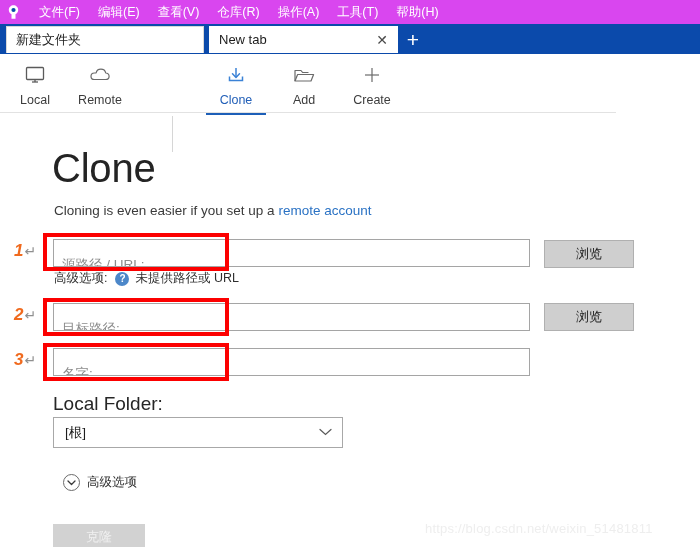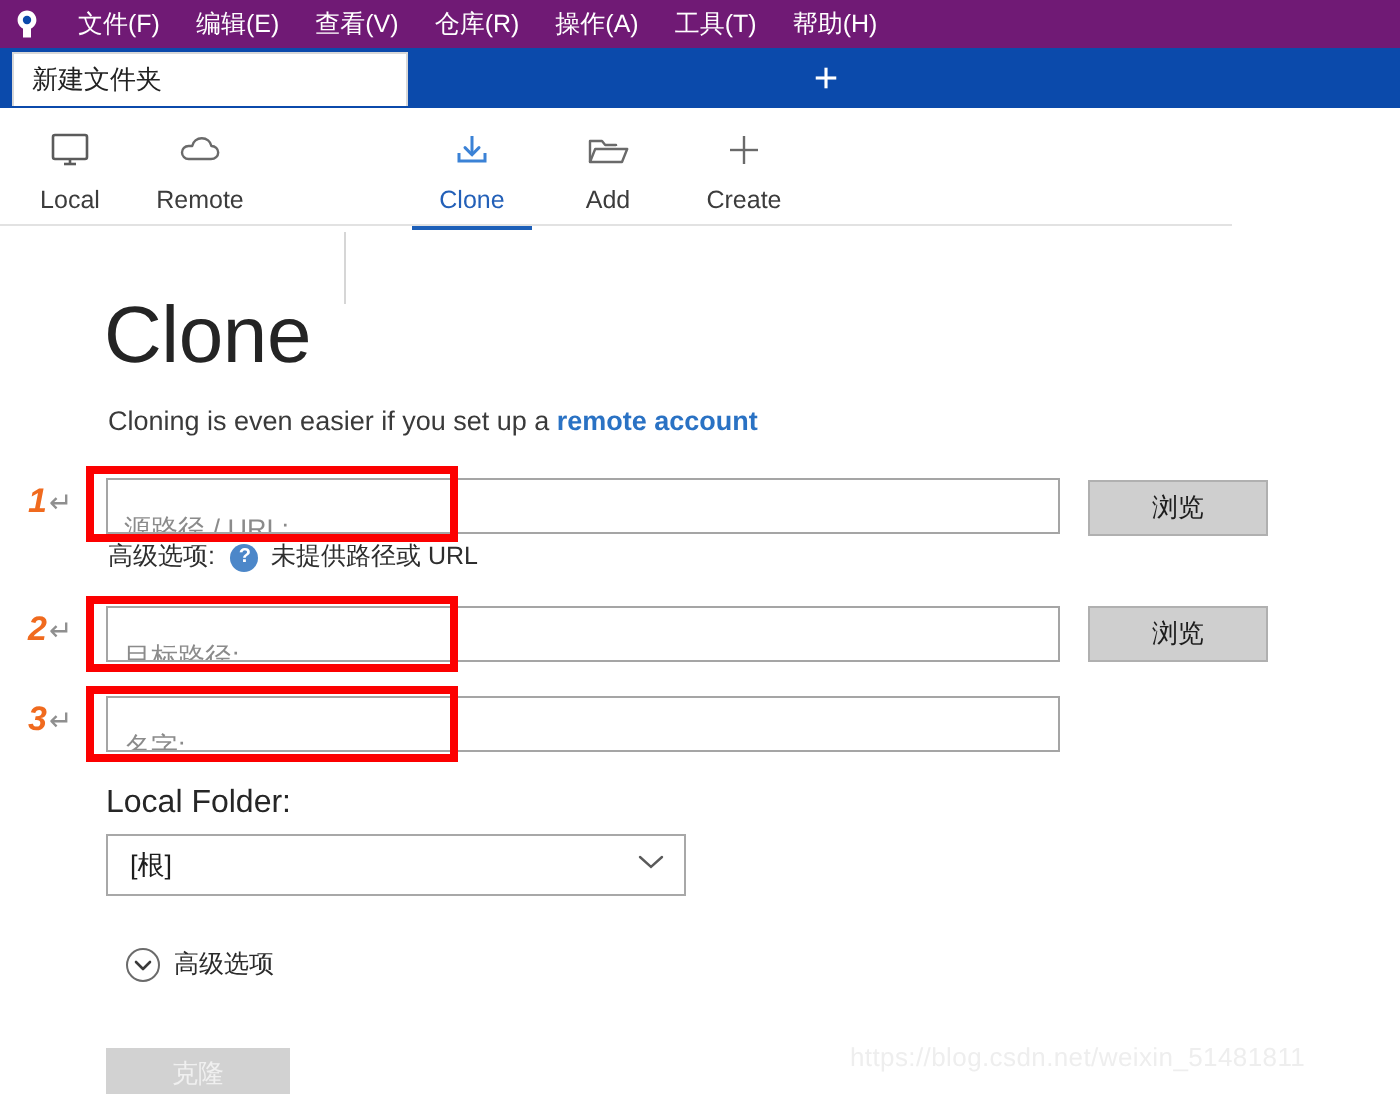--- a/index.html
+++ b/index.html
@@ -19,21 +19,21 @@
     width: 700px;
     height: 547px;
     background: #ffffff;
   }
 
   
   .titlebar {
     position: absolute;
     left: 0; top: 0;
     width: 700px; height: 24px;
-    background: #701a75;
+    background: #d946ef;
     display: flex;
     align-items: center;
   }
   .app-logo {
     width: 26px; height: 24px;
     display: flex;
     align-items: center;
     justify-content: center;
     flex: 0 0 auto;
   }
@@ -172,21 +172,20 @@
   .page-sub {
     position: absolute;
     left: 54px; top: 203px;
     font-size: 13.5px;
     color: #3a3a3a;
     white-space: nowrap;
   }
   .page-sub a {
     color: #2a72c4;
     text-decoration: none;
-    font-weight: bold;
   }
 
   
   .field {
     position: absolute;
     left: 53px;
     width: 477px;
     height: 28px;
     box-sizing: border-box;
     background: #ffffff;
@@ -273,21 +272,21 @@
     margin-left: 1px;
   }
   .anno-num.n1 { left: 14px; top: 242px; }
   .anno-num.n2 { left: 14px; top: 306px; }
   .anno-num.n3 { left: 14px; top: 351px; }
 
   
   .lf-label {
     position: absolute;
     left: 53px; top: 393px;
-    font-size: 16px;
+    font-size: 19px;
     color: #262626;
   }
   .lf-select {
     position: absolute;
     left: 53px; top: 417px;
     width: 290px; height: 31px;
     box-sizing: border-box;
     background: #ffffff;
     border: 1px solid #a8a8a8;
     display: flex;
@@ -369,20 +368,24 @@
       <div class="menu-item">仓库(R)</div>
       <div class="menu-item">操作(A)</div>
       <div class="menu-item">工具(T)</div>
       <div class="menu-item">帮助(H)</div>
     </div>
   </div>
 
   <div class="tabstrip">
     <div class="tab tab-inactive">
       <span class="tab-label">新建文件夹</span>
+    </div>
+    <div class="tab tab-active">
+      <span class="tab-label">New tab</span>
+      <span class="tab-close">✕</span>
     </div>
     <div class="newtab-btn">+</div>
   </div>
 
   <div class="toolbar">
     <div class="tbtn" style="left:2px;">
       <span class="ticon">
         <svg width="22" height="20" viewBox="0 0 22 20">
           <rect x="2.5" y="2.5" width="17" height="12" rx="1" fill="none" stroke="#5b5b5b" stroke-width="1.3"></rect>
           <line x1="8" y1="17" x2="14" y2="17" stroke="#5b5b5b" stroke-width="1.3"></line>

